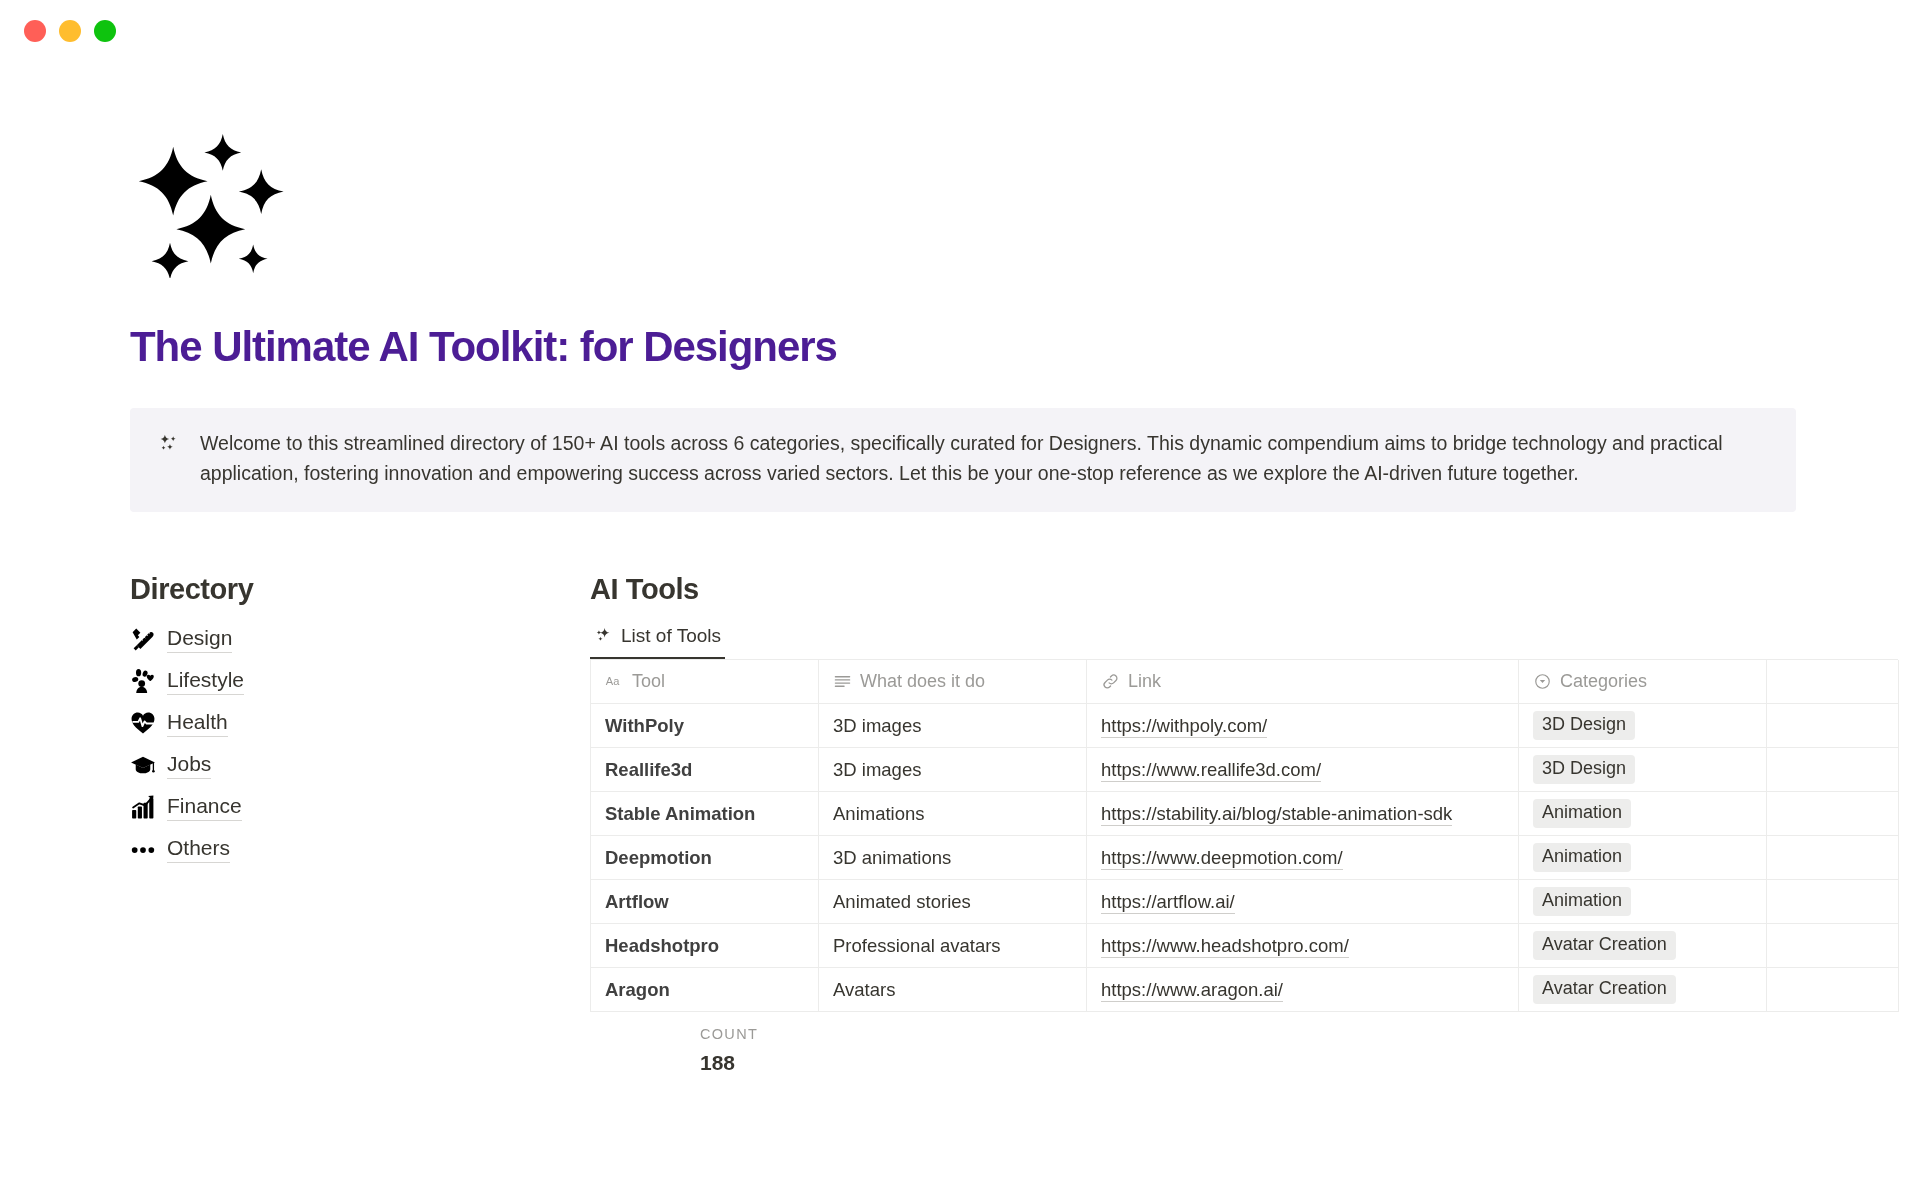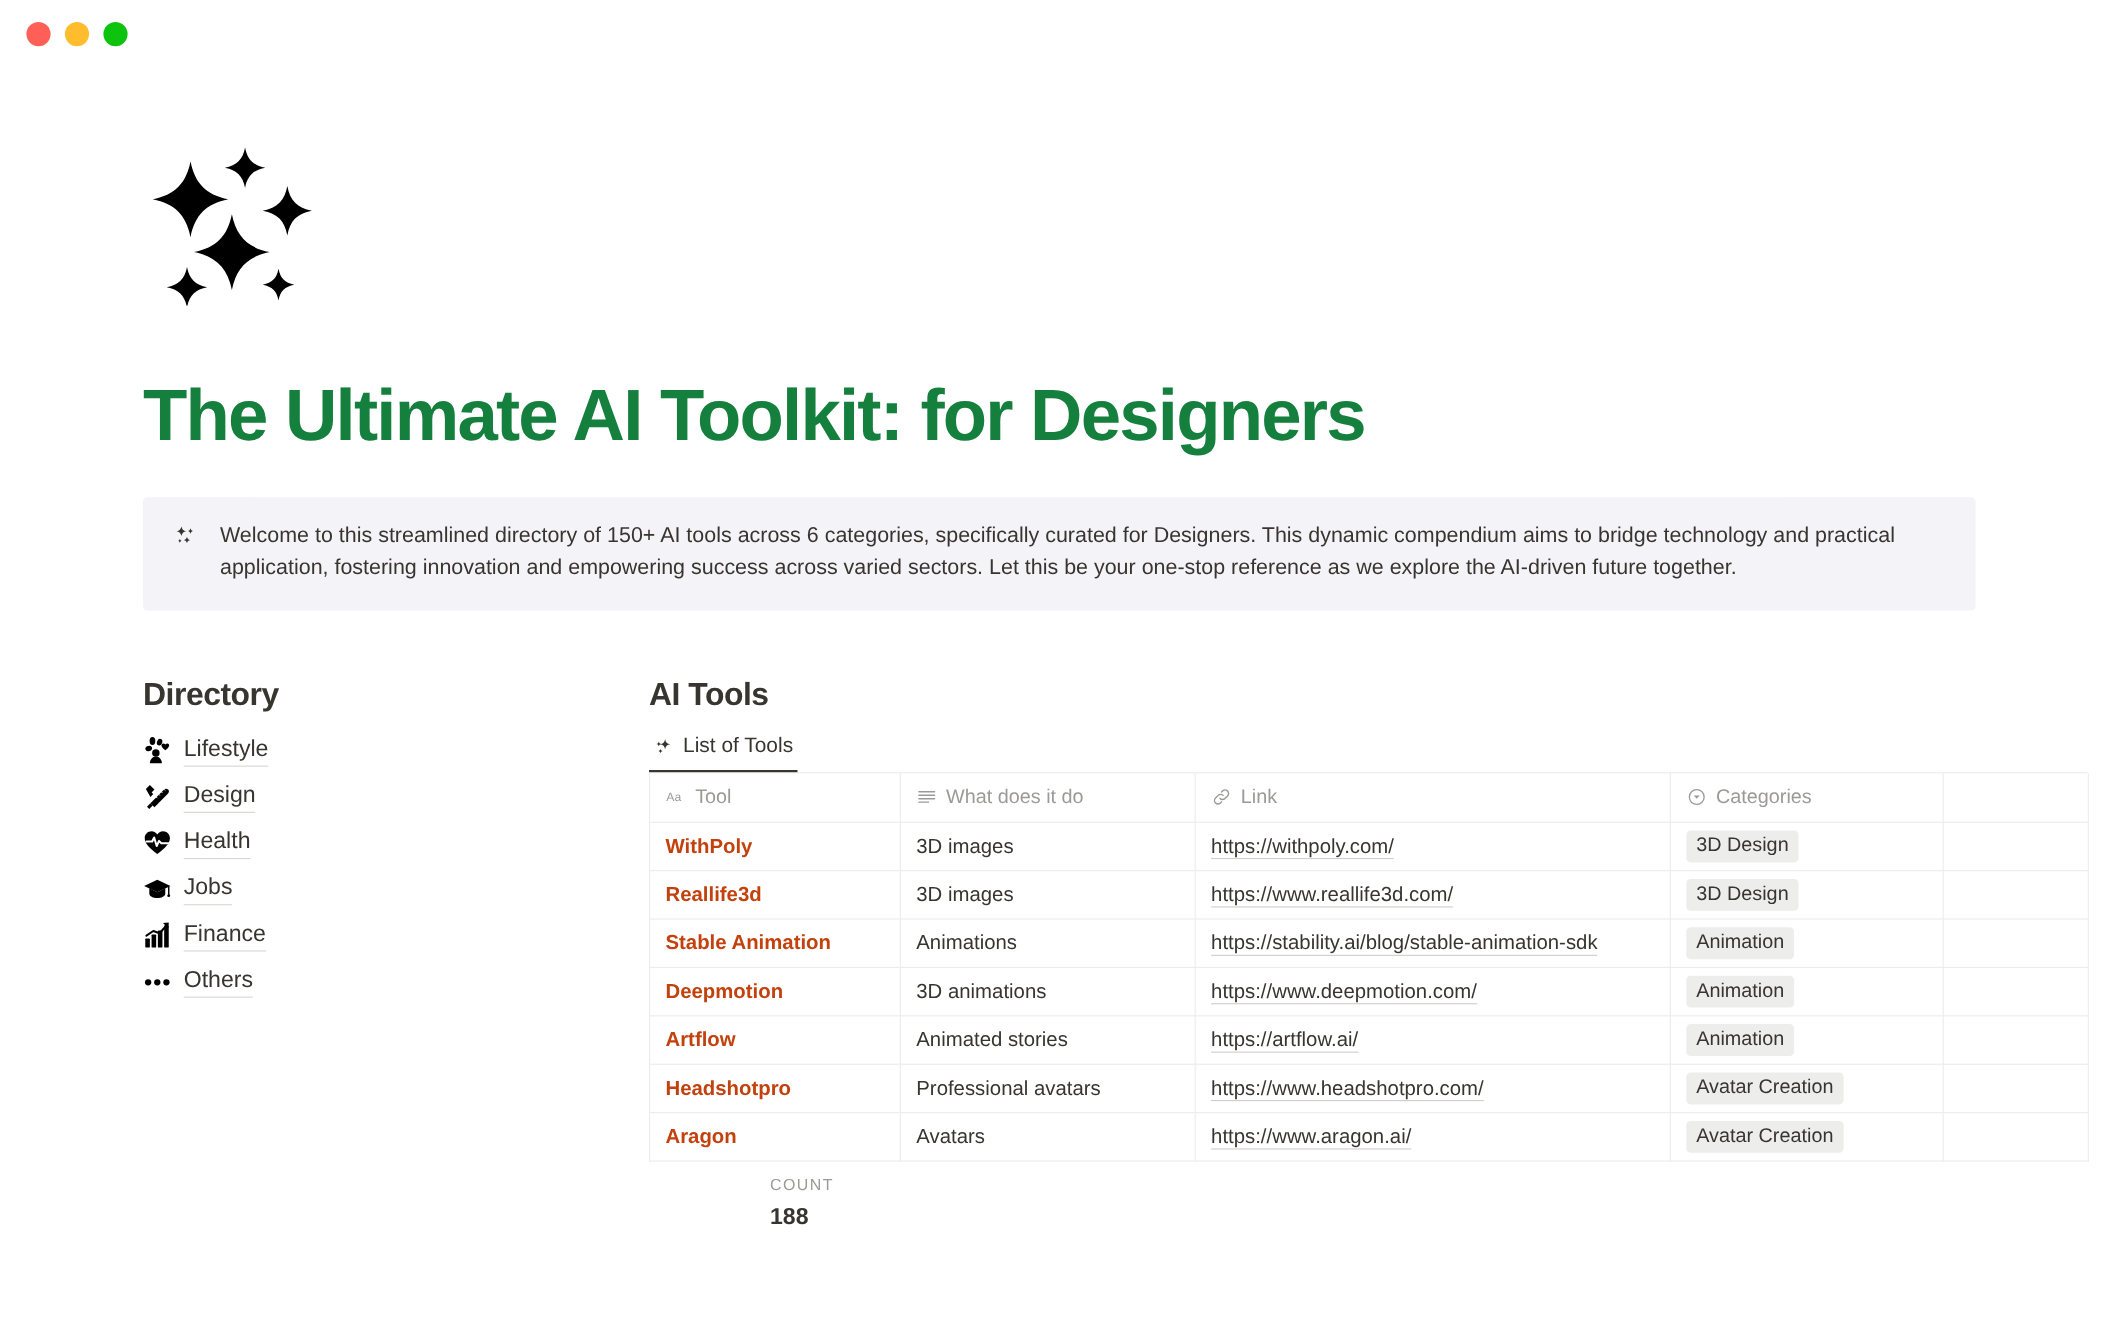--- a/index.html
+++ b/index.html
@@ -38,26 +38,26 @@
 
   .page-icon {
     margin-top: 56px;
     width: 160px;
     height: 160px;
     position: relative;
   }
   .page-icon svg { width: 160px; height: 160px; display: block; }
 
   h1.page-title {
-    margin-top: 63px;
-    font-size: 66px;
+    margin-top: 46px;
+    font-size: 42px;
     line-height: 1.1;
     font-weight: 700;
     letter-spacing: -0.025em;
-    color: #15803d;
+    color: #4c1d95;
   }
 
   
   .callout {
     margin-top: 38px;
     background: #f4f3f7;
     border-radius: 4px;
     padding: 21px 26px 23px 26px;
     display: flex;
     gap: 18px;
@@ -178,21 +178,21 @@
     color: #9b9a97;
     font-weight: 400;
     font-size: 18px;
     text-align: center;
   }
   th .th-icon { width: 19px; height: 19px; flex: 0 0 19px; display: block; }
 
   td.cell-tool span.tool-name {
     font-weight: 700;
     font-size: 18.5px;
-    color: #c2410c;
+    color: #404040;
     border-bottom: 1.5px solid #cfcecb;
     padding-bottom: 16px;
     cursor: pointer;
   }
   td.cell-what { font-size: 18.5px; color: #37352f; }
   td.cell-link span.link-text {
     font-size: 18.5px;
     color: #37352f;
     border-bottom: 1.5px solid #cfcecb;
     padding-bottom: 1px;
@@ -270,52 +270,52 @@
       </svg>
     </div>
     <div class="callout-text">Welcome to this streamlined directory of 150+ AI tools across 6 categories, specifically curated for Designers. This dynamic compendium aims to bridge technology and practical application, fostering innovation and empowering success across varied sectors. Let this be your one-stop reference as we explore the AI-driven future together.</div>
   </div>
 
   <div class="columns">
 
     <div class="col-directory">
       <h2 class="section-title">Directory</h2>
       <div class="dir-list">
-
-        <div class="dir-item">
-          <span class="dir-emoji">
-            <svg width="26" height="26" viewBox="0 0 100 100" aria-hidden="true">
-              <ellipse cx="33" cy="18" rx="10" ry="14" fill="#000"></ellipse>
-              <ellipse cx="58" cy="22" rx="9" ry="12" fill="#000" transform="rotate(22 58 22)"></ellipse>
-              <ellipse cx="20" cy="44" rx="12" ry="9" fill="#000" transform="rotate(-18 20 44)"></ellipse>
-              <path d="M78 30 c6-8 18-2 12 8 c-4 7-12 12-12 12 s-8-5-12-12 c-6-10 6-16 12-8 Z" fill="#000"></path>
-              <circle cx="45" cy="60" r="13" fill="#000"></circle>
-              <path d="M24 96 c0-14 10-24 21-24 s21 10 21 24 Z" fill="#000"></path>
-            </svg>
-          </span>
-          <span class="dir-label">Lifestyle</span>
-        </div>
 
         <div class="dir-item">
           <span class="dir-emoji">
             <svg width="26" height="26" viewBox="0 0 100 100" aria-hidden="true">
               <g fill="#000">
                 <path d="M14 86 L26 74 L34 82 L22 94 Z"></path>
                 <path d="M26 74 L72 28 C78 22 84 22 88 26 C92 30 92 36 86 42 L40 88 Z" transform="rotate(0)"></path>
               </g>
               <g stroke="#fff" stroke-width="3.4">
                 <line x1="52" y1="40" x2="59" y2="47"></line>
                 <line x1="61" y1="31" x2="68" y2="38"></line>
                 <line x1="70" y1="22" x2="77" y2="29"></line>
                 <line x1="43" y1="49" x2="50" y2="56"></line>
               </g>
               <path d="M10 24 L24 10 L40 26 L30 36 L36 42 L26 52 Z" fill="#000"></path>
             </svg>
           </span>
           <span class="dir-label">Design</span>
+        </div>
+
+        <div class="dir-item">
+          <span class="dir-emoji">
+            <svg width="26" height="26" viewBox="0 0 100 100" aria-hidden="true">
+              <ellipse cx="33" cy="18" rx="10" ry="14" fill="#000"></ellipse>
+              <ellipse cx="58" cy="22" rx="9" ry="12" fill="#000" transform="rotate(22 58 22)"></ellipse>
+              <ellipse cx="20" cy="44" rx="12" ry="9" fill="#000" transform="rotate(-18 20 44)"></ellipse>
+              <path d="M78 30 c6-8 18-2 12 8 c-4 7-12 12-12 12 s-8-5-12-12 c-6-10 6-16 12-8 Z" fill="#000"></path>
+              <circle cx="45" cy="60" r="13" fill="#000"></circle>
+              <path d="M24 96 c0-14 10-24 21-24 s21 10 21 24 Z" fill="#000"></path>
+            </svg>
+          </span>
+          <span class="dir-label">Lifestyle</span>
         </div>
 
         <div class="dir-item">
           <span class="dir-emoji">
             <svg width="26" height="26" viewBox="0 0 100 100" aria-hidden="true">
               <path d="M50 90 C20 68 6 52 6 34 C6 20 17 10 30 10 C39 10 46 15 50 22 C54 15 61 10 70 10 C83 10 94 20 94 34 C94 52 80 68 50 90 Z" fill="#000"></path>
               <polyline points="12,46 32,46 39,32 48,62 56,44 64,52 90,52" fill="none" stroke="#fff" stroke-width="7" stroke-linejoin="round" stroke-linecap="round"></polyline>
             </svg>
           </span>
           <span class="dir-label">Health</span>

